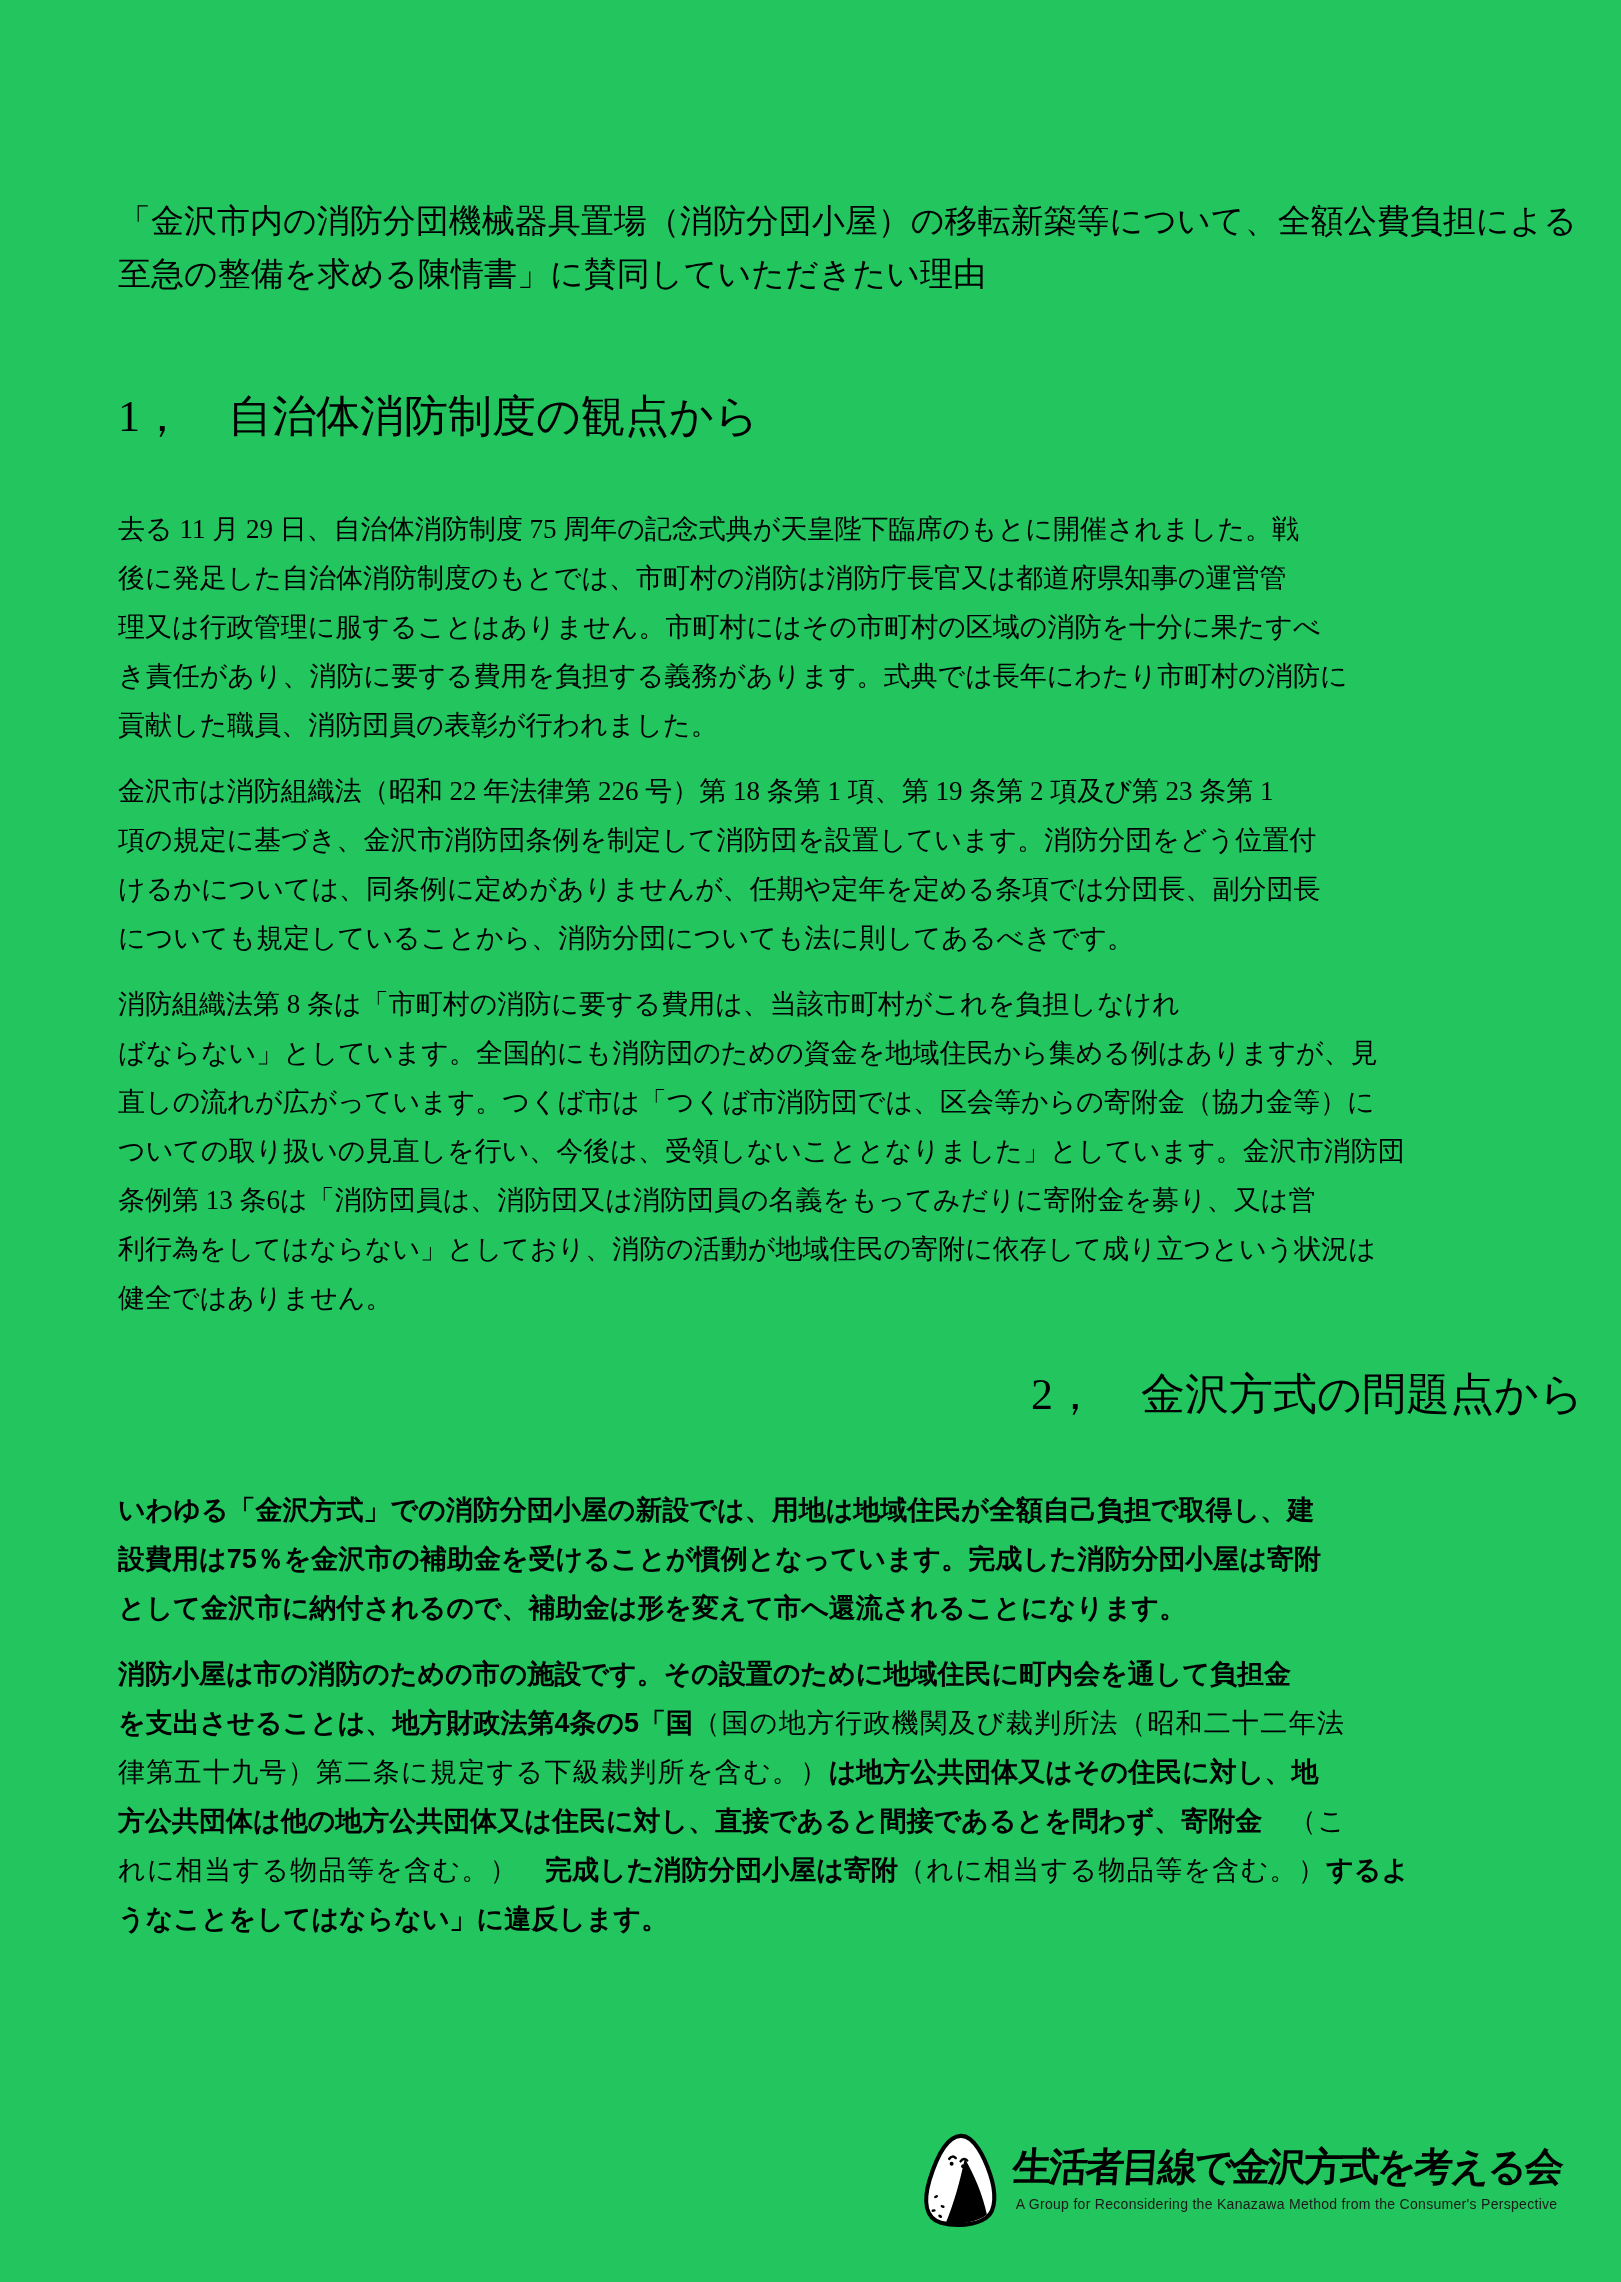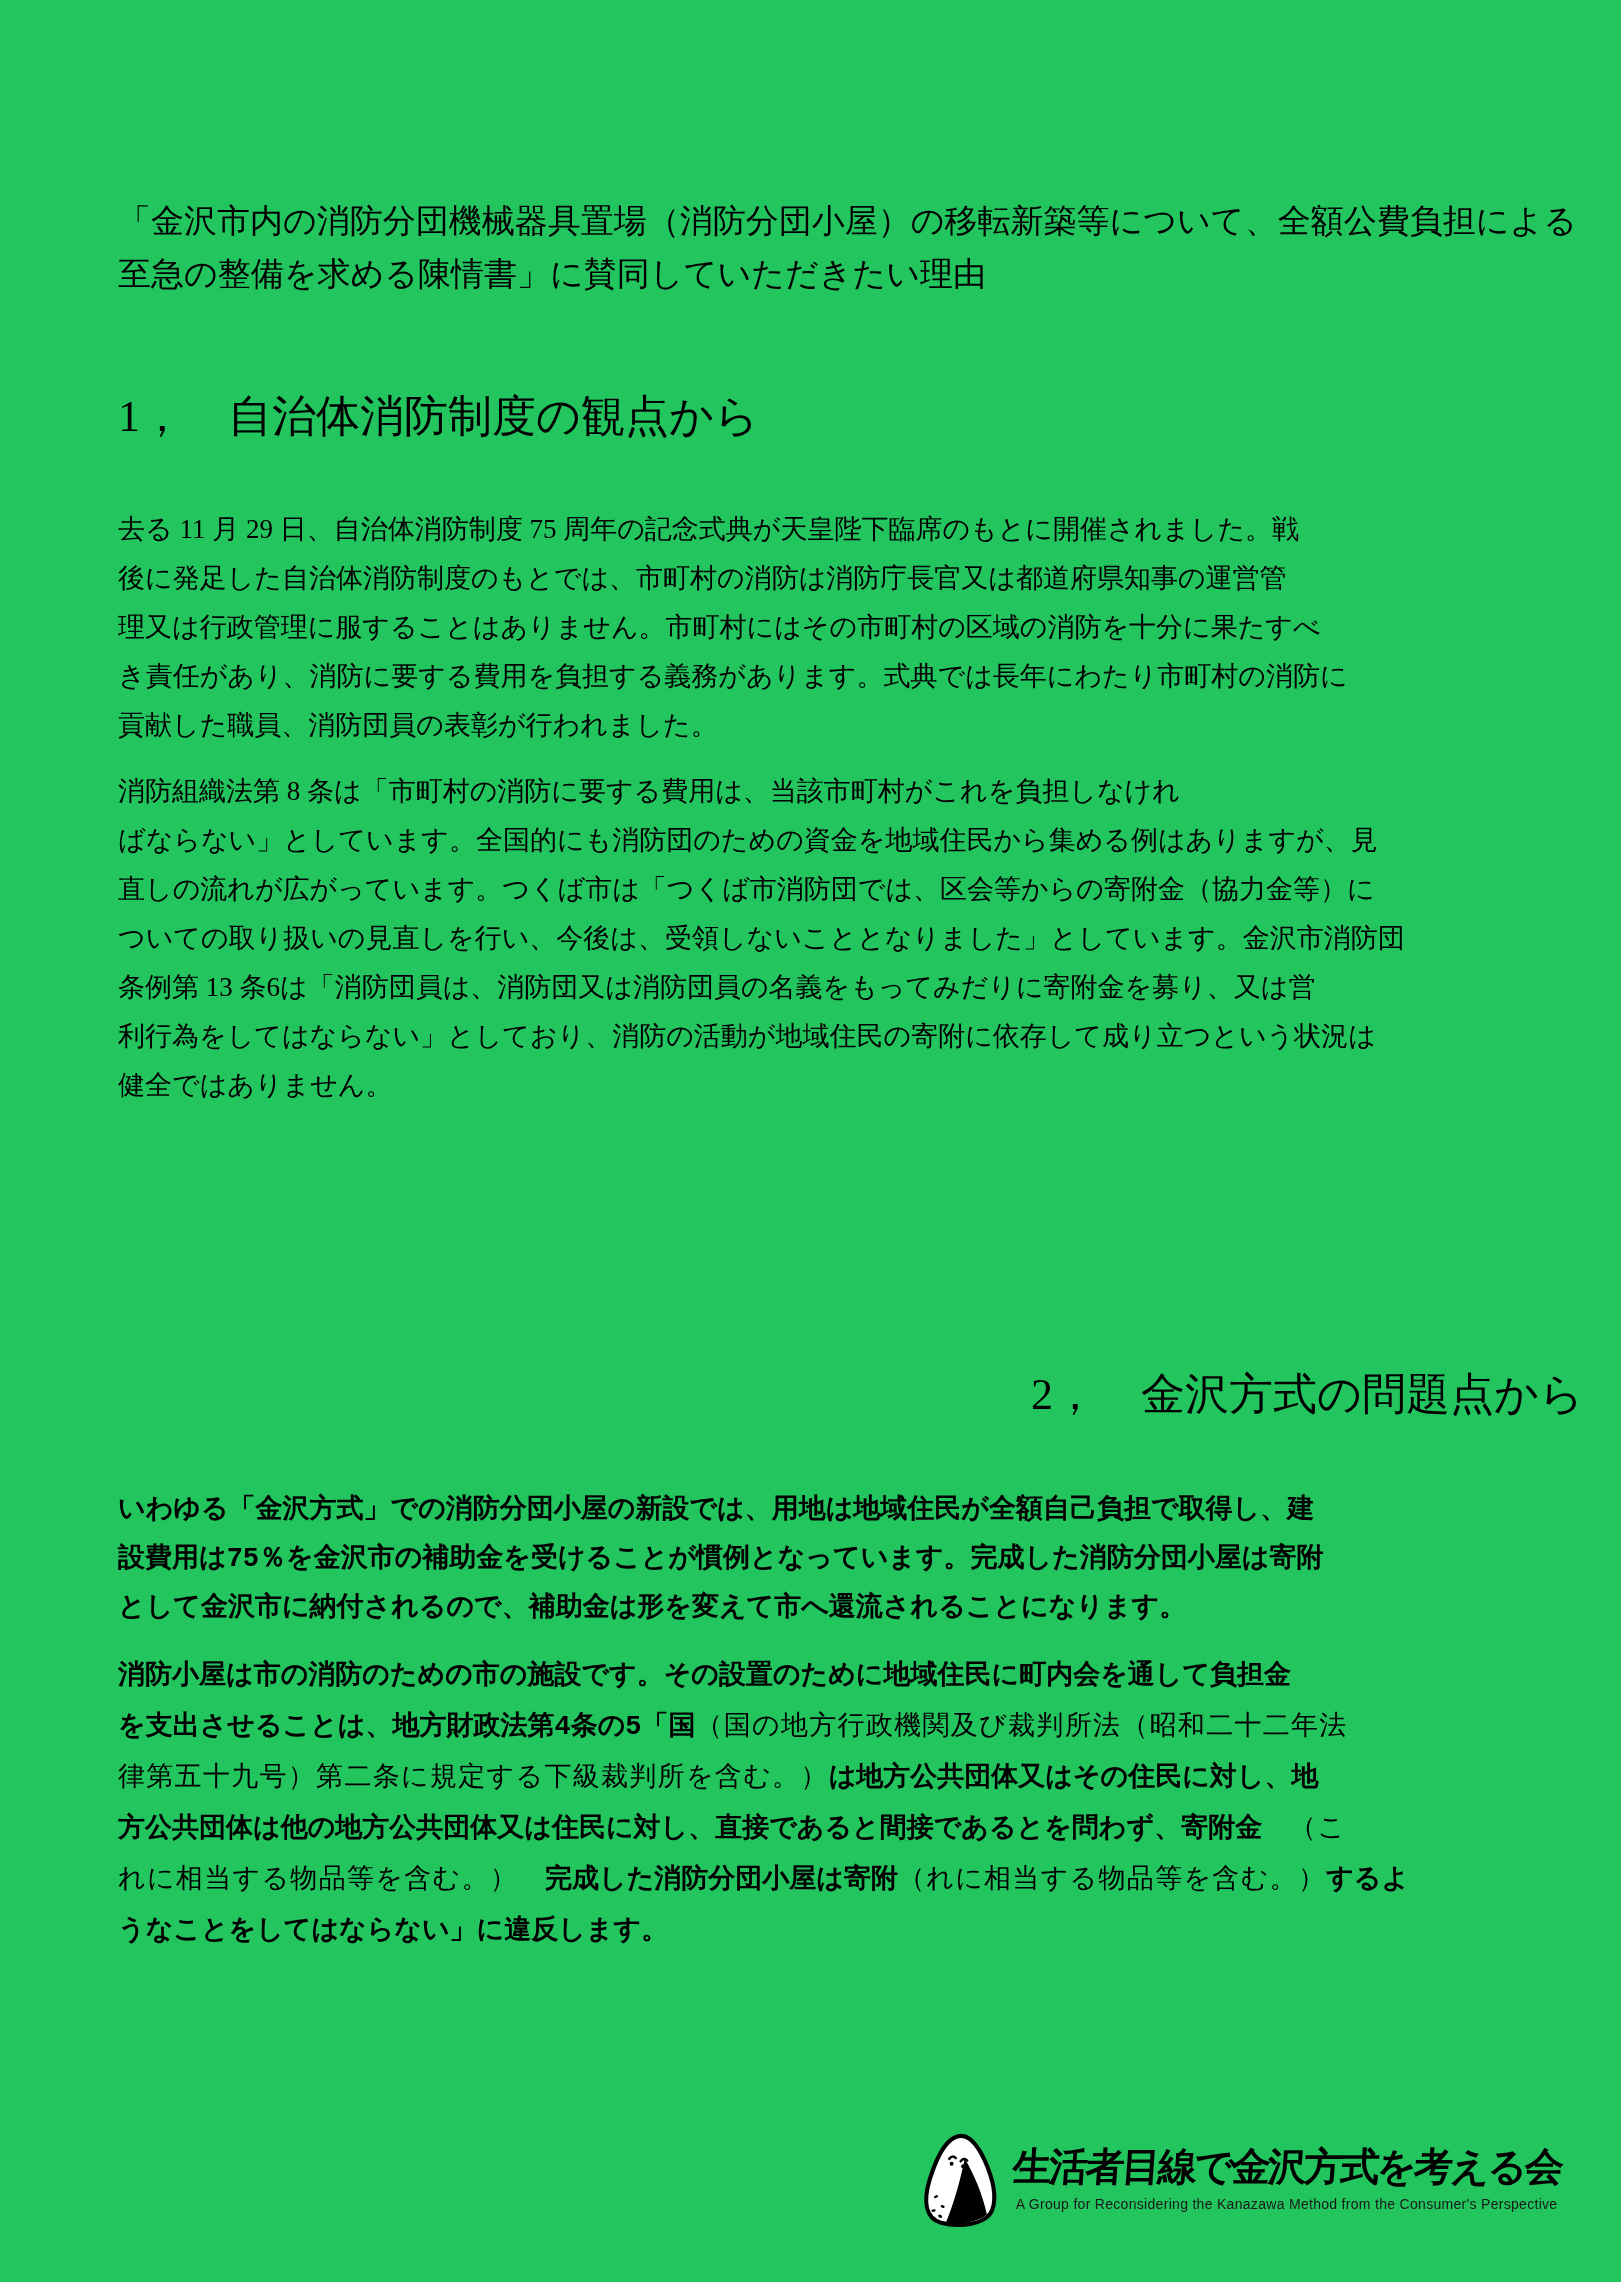--- a/index.html
+++ b/index.html
@@ -37,21 +37,21 @@
   .sec-body { white-space: pre-line; }
   .sec1-body { top: 488px; }
   .sec2-body { top: 1469px; }
 
   .para {
     font-size: 27px;
     line-height: 49px;
     white-space: pre-line;
   }
   .para.bold, .seg-bold {
-    font-family: Liberation Mono, monospace;
+    font-family: Liberation Sans, sans-serif;
     font-weight: bold;
   }
   .seg-cite {
     font-family: "Liberation Serif", "DejaVu Serif", serif;
     font-weight: normal;
     letter-spacing: 1.3px;
   }
 
   .logo {
     position: absolute;
@@ -98,20 +98,24 @@
 至急の整備を求める陳情書」に賛同していただきたい理由</h1>
 
   <h2 class="content-block sec-heading heading-1">1，　自治体消防制度の観点から</h2>
 
   <div class="content-block sec-body sec1-body">
     <p class="para">去る 11 月 29 日、自治体消防制度 75 周年の記念式典が天皇陛下臨席のもとに開催されました。戦
 後に発足した自治体消防制度のもとでは、市町村の消防は消防庁長官又は都道府県知事の運営管
 理又は行政管理に服することはありません。市町村にはその市町村の区域の消防を十分に果たすべ
 き責任があり、消防に要する費用を負担する義務があります。式典では長年にわたり市町村の消防に
 貢献した職員、消防団員の表彰が行われました。</p>
+    <p class="para">金沢市は消防組織法（昭和 22 年法律第 226 号）第 18 条第 1 項、第 19 条第 2 項及び第 23 条第 1
+項の規定に基づき、金沢市消防団条例を制定して消防団を設置しています。消防分団をどう位置付
+けるかについては、同条例に定めがありませんが、任期や定年を定める条項では分団長、副分団長
+についても規定していることから、消防分団についても法に則してあるべきです。</p>
     <p class="para">消防組織法第 8 条は「市町村の消防に要する費用は、当該市町村がこれを負担しなけれ
 ばならない」としています。全国的にも消防団のための資金を地域住民から集める例はありますが、見
 直しの流れが広がっています。つくば市は「つくば市消防団では、区会等からの寄附金（協力金等）に
 ついての取り扱いの見直しを行い、今後は、受領しないこととなりました」としています。金沢市消防団
 条例第 13 条6は「消防団員は、消防団又は消防団員の名義をもってみだりに寄附金を募り、又は営
 利行為をしてはならない」としており、消防の活動が地域住民の寄附に依存して成り立つという状況は
 健全ではありません。</p>
   </div>
 
   <h2 class="content-block sec-heading heading-2">2，　金沢方式の問題点から</h2>

